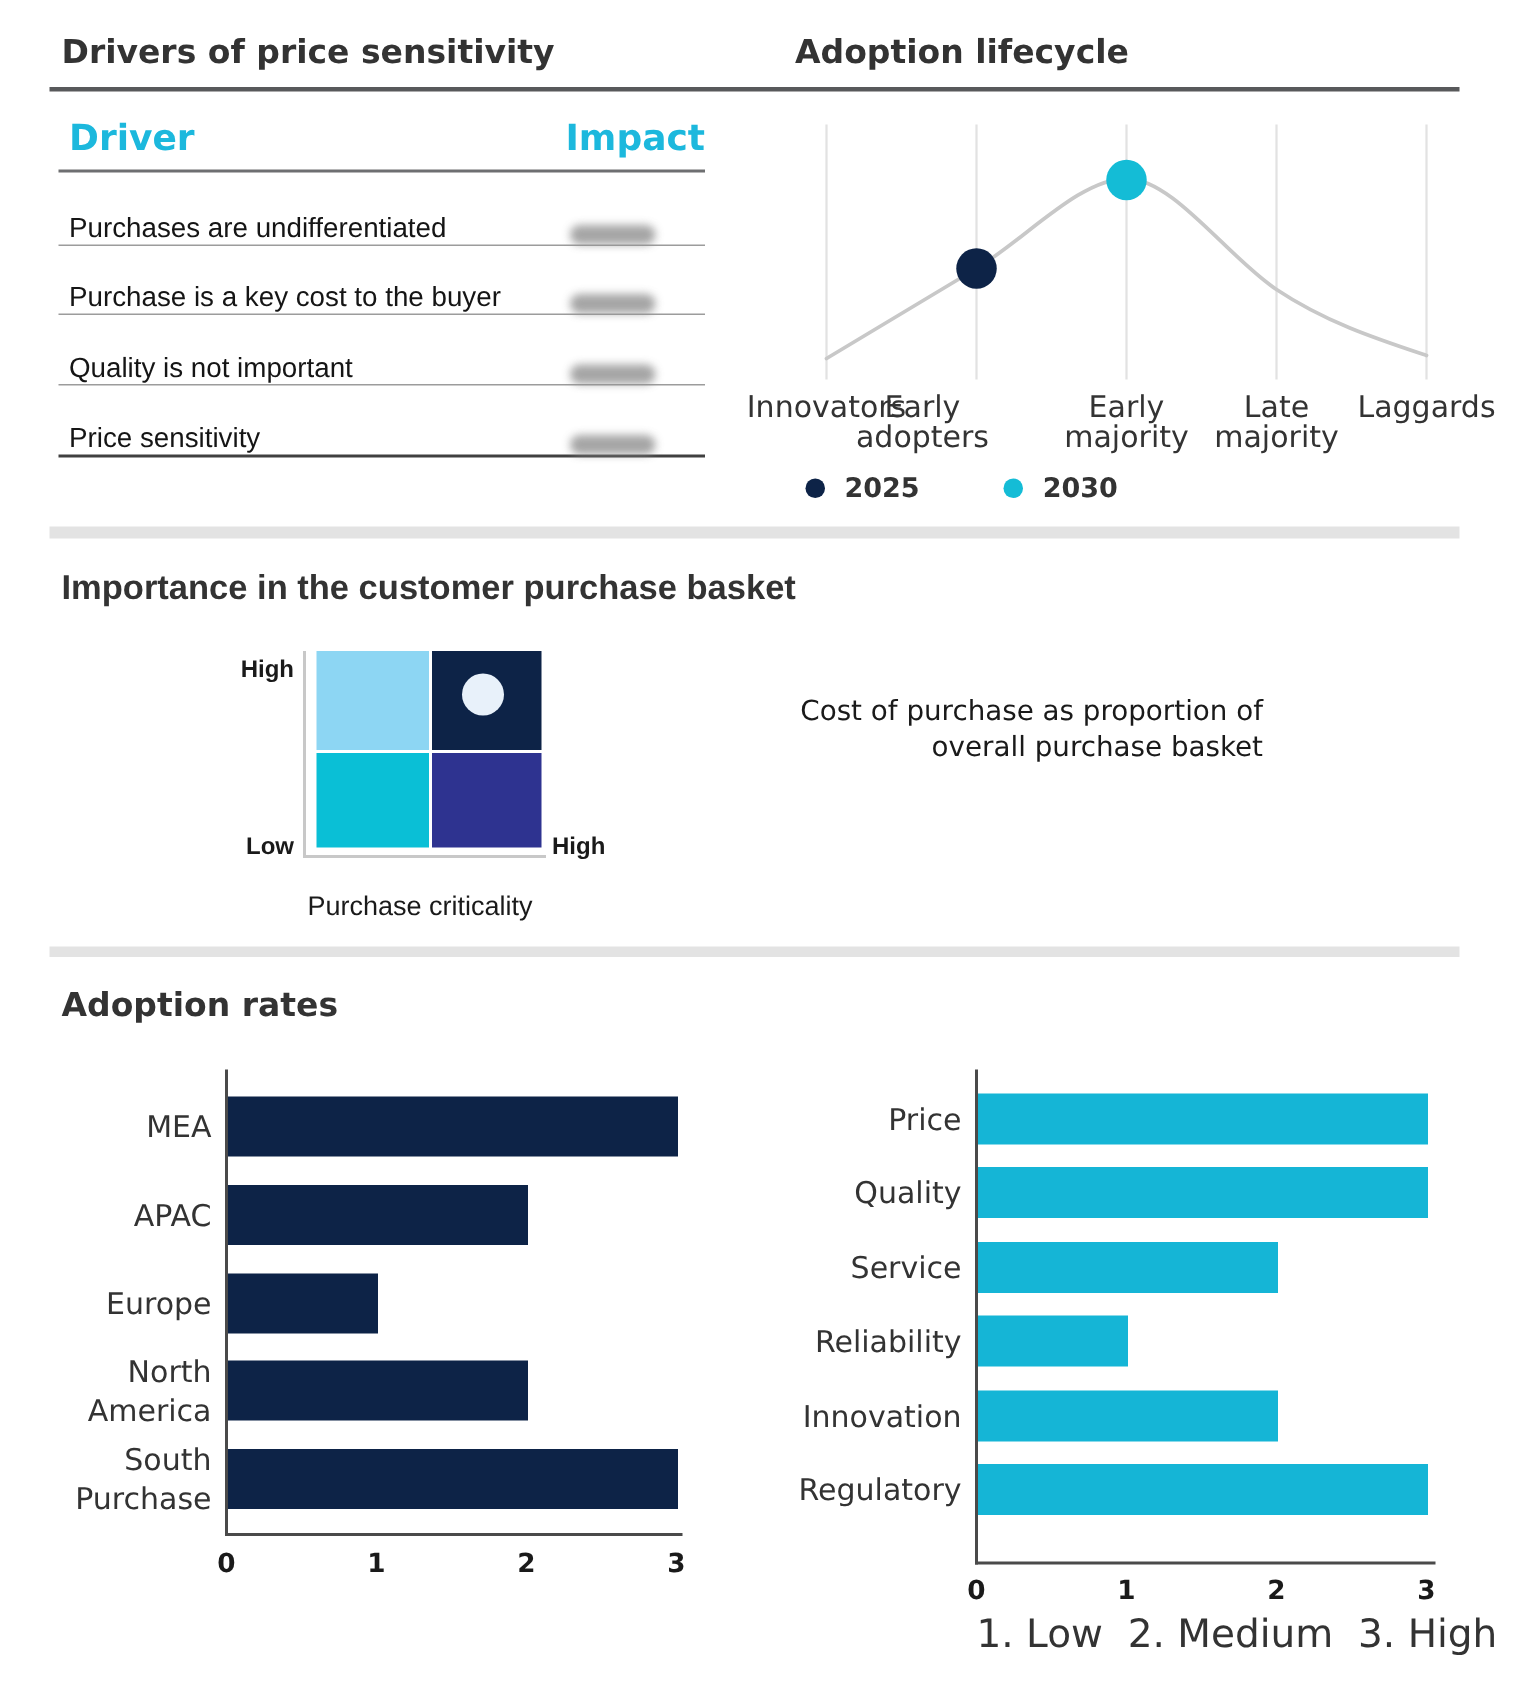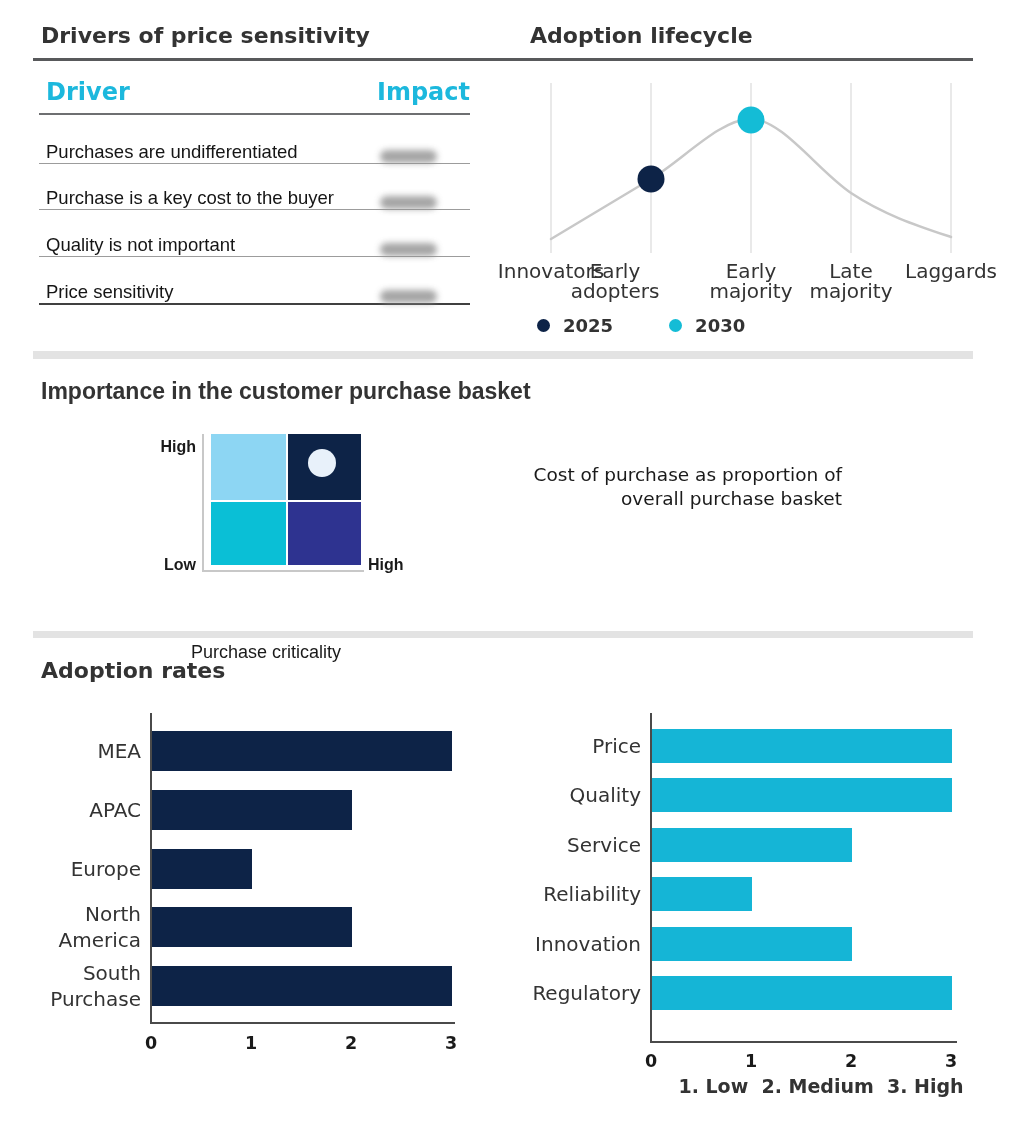--- a/index.html
+++ b/index.html
@@ -36,21 +36,21 @@
   .mx-axis{background:#c8c8c8;}
   .x-title{font-family:"Liberation Sans","DejaVu Sans",sans-serif;font-size:18px;color:#1a1a1a;
            text-align:center;}
   .annotation{font-size:18.5px;line-height:24px;color:#1a1a1a;white-space:pre-line;text-align:right;}
   
   .bar{position:absolute;}
   .bar-label{position:absolute;text-align:right;font-size:20px;color:#333;line-height:1.3;
              transform:translateY(-50%);}
   .tick-label{position:absolute;width:40px;text-align:center;font-size:17.5px;font-weight:bold;color:#1a1a1a;}
   .axis-line{position:absolute;background:#4a4a4a;}
-  .scale-note{font-size:19px;font-weight:bold;color:#333;white-space:pre;text-align:center;}
+  .scale-note{font-size:26px;font-weight:normal;color:#333;white-space:pre;text-align:center;}
 </style>
 </head>
 <body>
 
 <div id="app">
 
   <div class="abs panel-title" style="left:41px;top:23px;">Drivers of price sensitivity</div>
   <div class="abs panel-title" style="left:530px;top:23px;">Adoption lifecycle</div>
   <div class="abs rule-dark" style="left:33px;top:58px;width:940px;"></div>
 
@@ -112,21 +112,21 @@
       <div class="quad" style="background: rgb(13, 35, 71);">
         <div class="quad-marker" style="background: rgb(232, 241, 250);"></div>
       </div>
       <div class="quad" style="background: rgb(10, 191, 214);"></div>
       <div class="quad" style="background: rgb(46, 51, 144);"></div>
     </div>
 
   <div class="abs mx-label" style="left:120px;top:438px;width:76px;text-align:right;">High</div>
   <div class="abs mx-label" style="left:120px;top:556px;width:76px;text-align:right;">Low</div>
   <div class="abs mx-label" style="left:368px;top:556px;">High</div>
-  <div class="abs x-title" style="left:176px;top:594px;width:180px;margin-top:48px;">Purchase criticality</div>
+  <div class="abs x-title" style="left:190px;top:594px;width:180px;">Purchase criticality</div>
 
   <div class="abs annotation" style="left:442px;top:463px;width:400px;">Cost of purchase as proportion of
 overall purchase basket</div>
 
   <div class="abs section-divider" style="left:33px;top:631px;width:940px;height:7px;"></div>
 
   <div class="abs panel-title" style="left:41px;top:658px;">Adoption rates</div>
 
   <div id="adoption-chart">
       <div class="axis-line" style="left: 150px; top: 713px; width: 2px; height: 311px;"></div>

